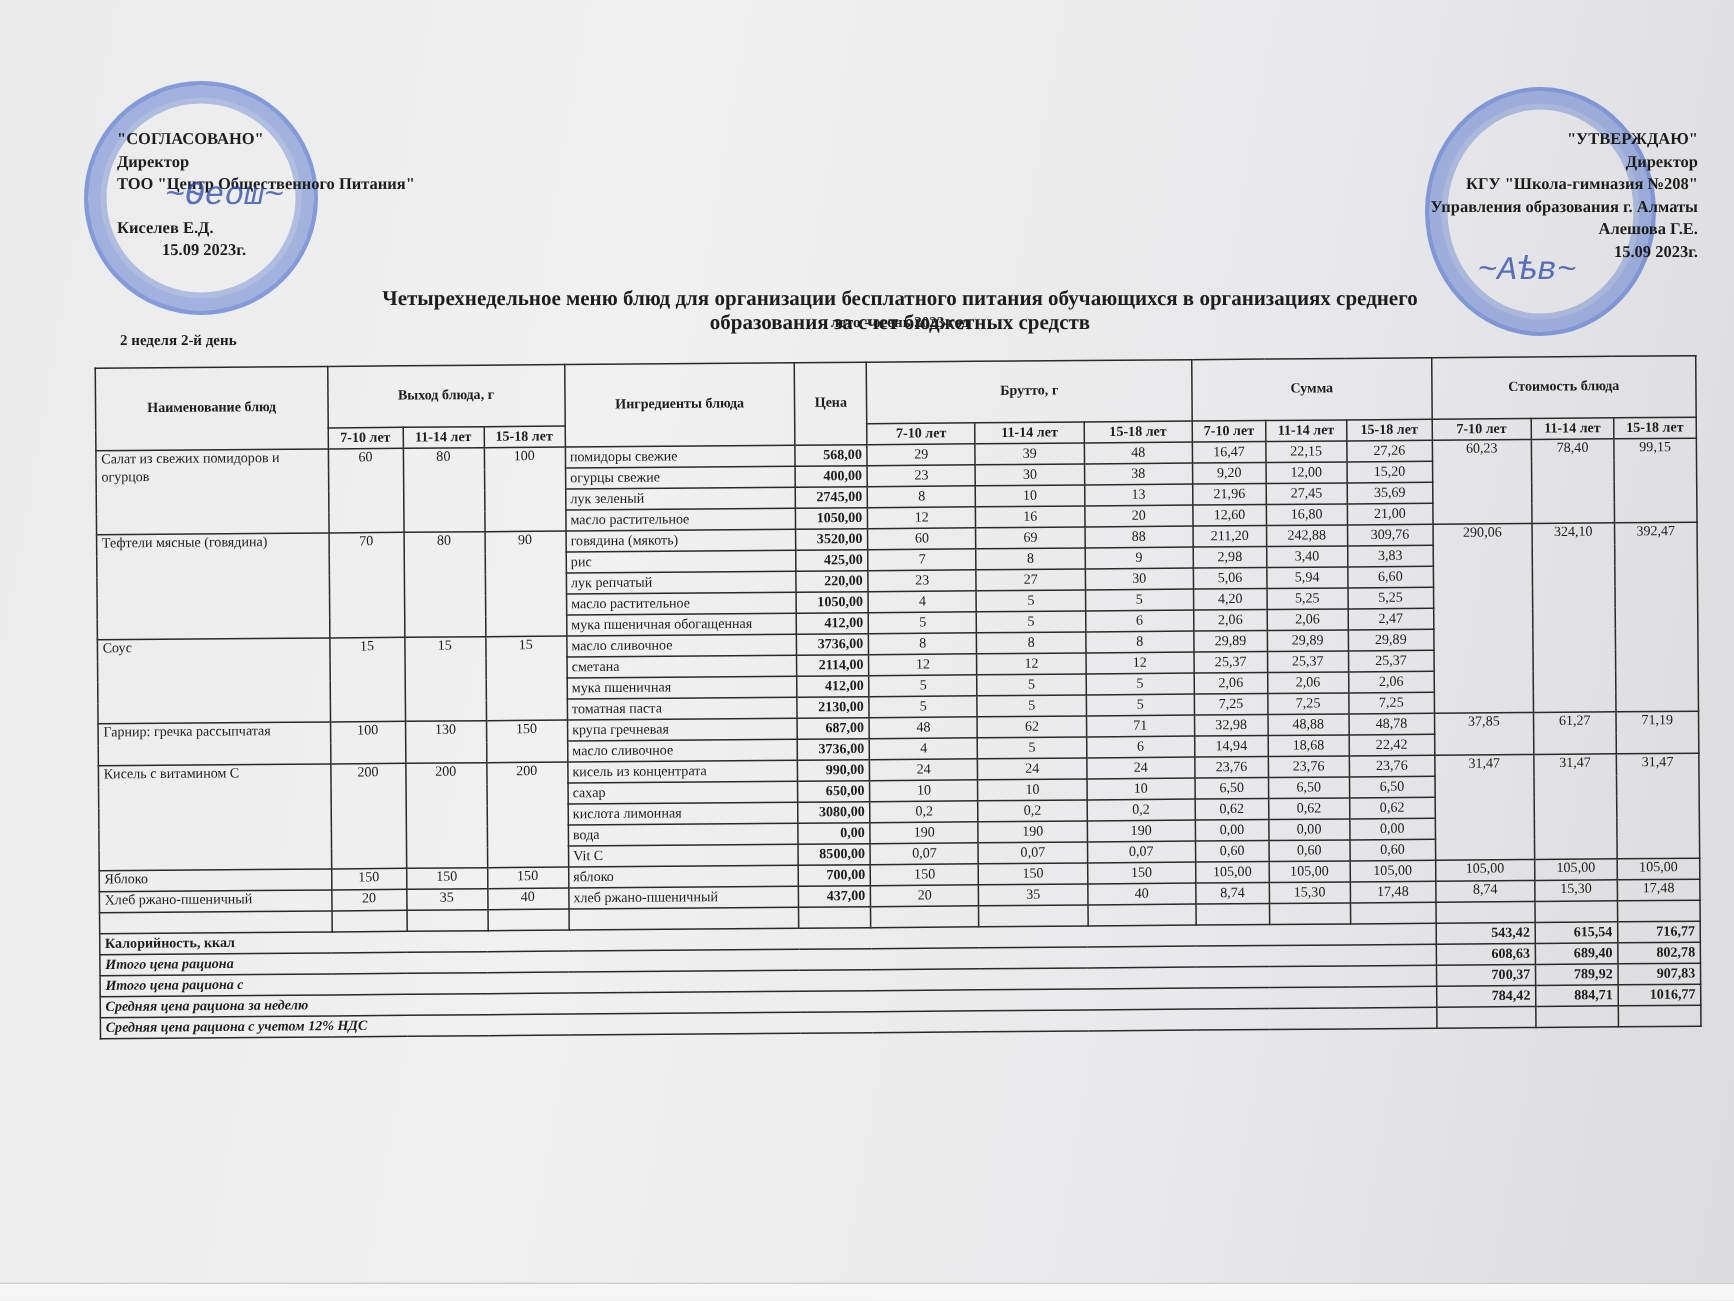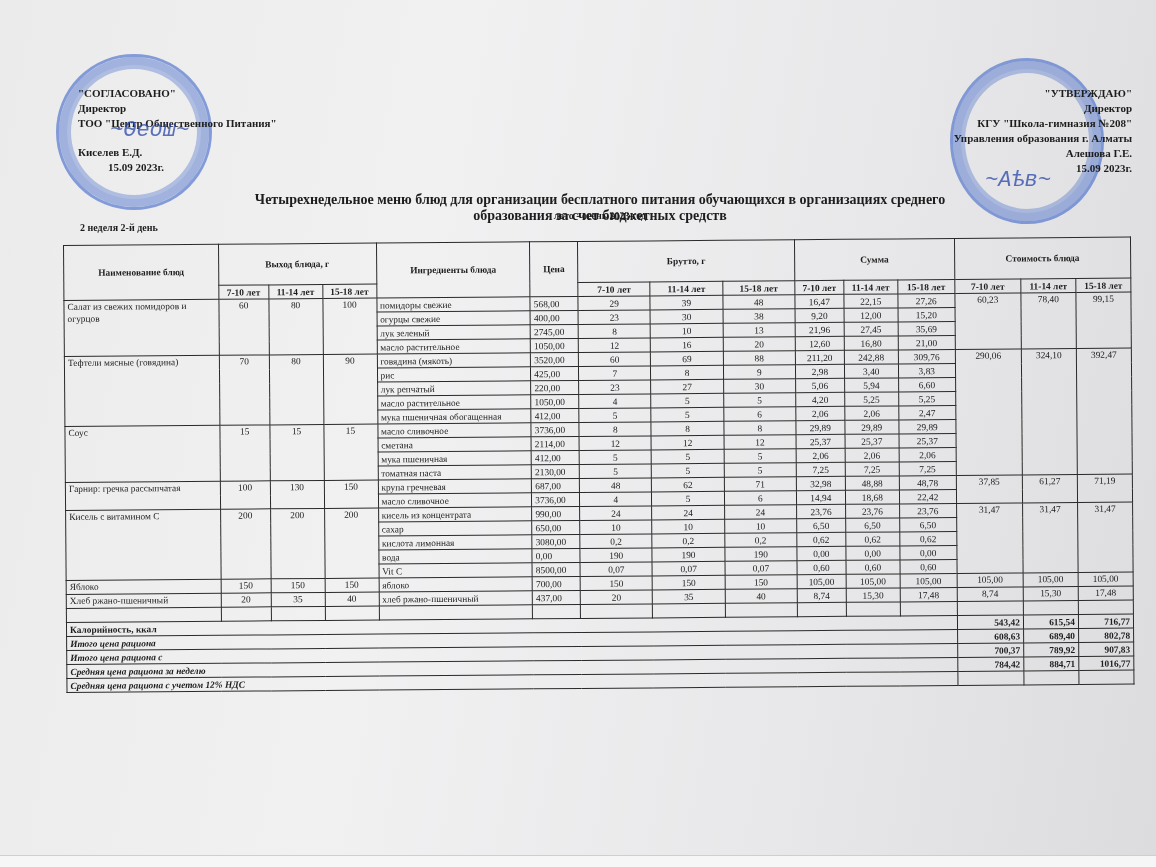--- a/index.html
+++ b/index.html
@@ -35,21 +35,21 @@
   .week { position: absolute; left: 80px; top: 222px; font-size: 10px; font-weight: bold; }
 
   table.menu {
     position: absolute; left: 63px; top: 245px; width: 1068px;
     border-collapse: collapse; font-size: 9.4px; transform: rotate(-0.45deg); transform-origin: left top;
   }
   table.menu td, table.menu th { border: 1px solid #2a2a2a; padding: 0 3px; height: 13px; line-height: 12px; }
   table.menu th { font-weight: bold; text-align: center; }
   table.menu th.big { height: 40px; }
   .c { text-align: center; }
-  .r { text-align: left; }
+  .r { text-align: right; font-weight: bold; }
   .l { text-align: left; }
   .top { vertical-align: top; }
   .foot-label { font-weight: bold; font-style: italic; }
   .foot-label.plain { font-style: normal; }
   .num-b { text-align: right; font-weight: bold; }
 </style>
 </head>
 <body>
 
 <div class="paper"></div>

